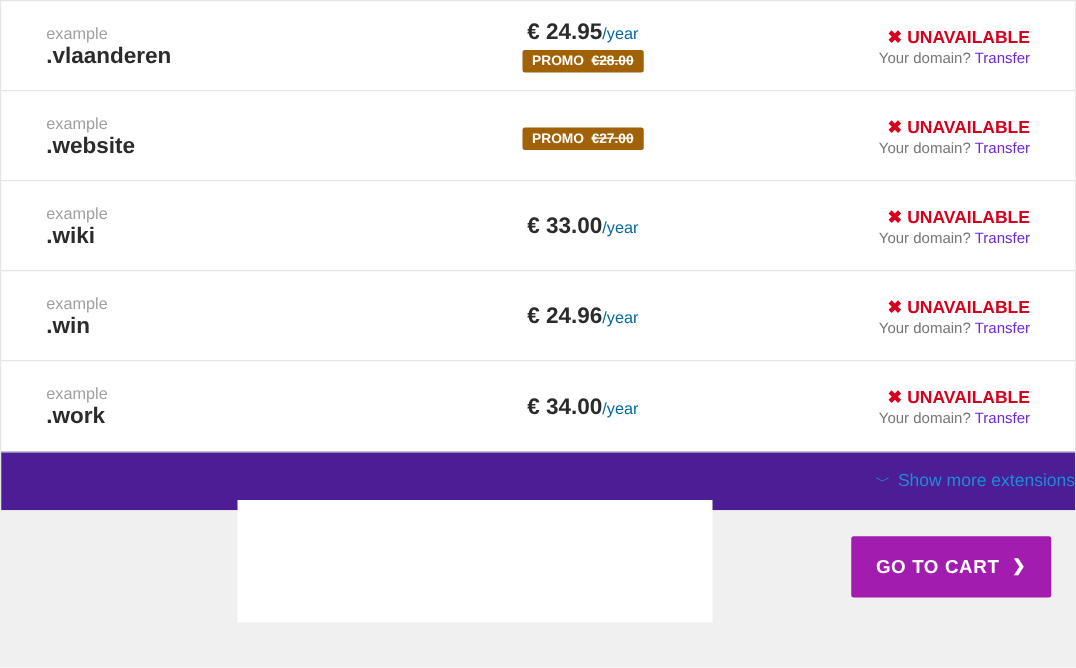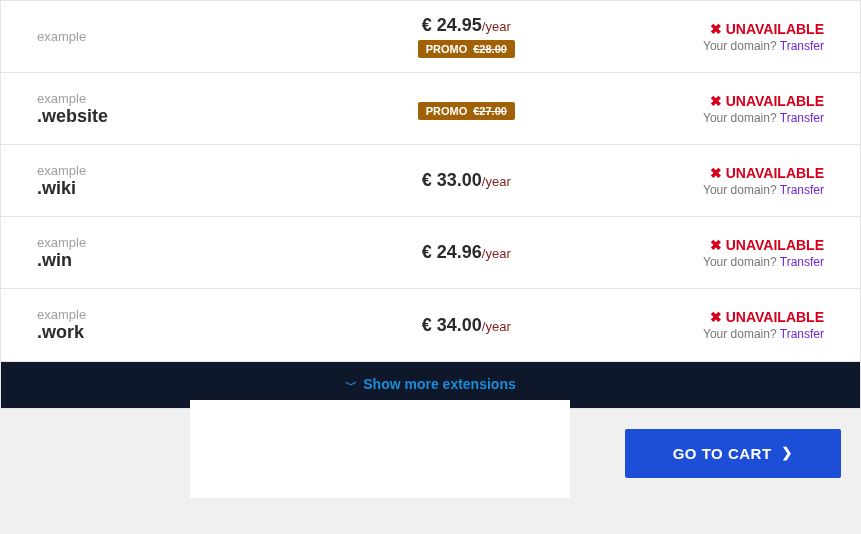--- a/index.html
+++ b/index.html
@@ -5,43 +5,44 @@
   * { box-sizing: border-box; margin: 0; padding: 0; }
   body { font-family: -apple-system, BlinkMacSystemFont, "Segoe UI", Arial, sans-serif; background: #f0f0f0; width: 861px; }
   .table { background: #fff; border: 1px solid #e5e5e5; }
   .row { display: flex; align-items: center; border-bottom: 1px solid #e5e5e5; padding: 14px 36px; min-height: 72px; }
   .col-domain { flex: 1.3; }
   .col-price { flex: 1; text-align: center; }
   .col-status { flex: 1; text-align: right; }
   .example-label { color: #a0a0a0; font-size: 13px; display: block; }
   .tld { color: #2b2b2b; font-size: 18px; font-weight: 700; }
   .price-line { color: #2b2b2b; font-weight: 700; font-size: 18px; }
-  .price-line .per { font-weight: 400; font-size: 13px; color: #7f1d1d; }
+  .price-line .per { font-weight: 400; font-size: 13px; color: #0369a1; }
   .promo-badge { display: inline-block; background: #a16207; color: #fff; font-size: 11px; font-weight: 700; padding: 3px 8px; border-radius: 2px; margin-top: 4px; }
   .promo-badge .strike { text-decoration: line-through; margin-left: 3px; }
   .unavail { color: #d6001c; font-weight: 700; font-size: 14px; }
   .unavail .x-icon { margin-right: 4px; font-weight: 900; }
   .transfer-line { font-size: 12px; color: #777; margin-top: 2px; }
   .transfer-link { color: #6d28d9; text-decoration: none; cursor: pointer; }
-  .show-more { background: #0f172a; text-align: center; padding: 14px 0; color: #1a8cd8; font-size: 14px; cursor: pointer; border-top: 1px solid #e5e5e5; font-weight: bold; }
+  .show-more { background: #4c1d95; text-align: right; padding: 14px 0; color: #1a8cd8; font-size: 14px; cursor: pointer; border-top: 1px solid #e5e5e5; }
   .show-more .chev { margin-right: 6px; font-size: 12px; }
   .footer-bar { display: flex; justify-content: flex-end; padding: 20px; background: #f0f0f0; }
   .white-panel { position: absolute; left: 190px; width: 380px; height: 98px; background: #fff; margin-top: -98px; }
   .footer-wrap { position: relative; }
-  .cart-btn { background: #1d4ed8; color: #fff; border: none; padding: 16px 48px; font-size: 15px; font-weight: 700; letter-spacing: 0.5px; cursor: pointer; border-radius: 2px; display: flex; gap: 10px; }
+  .cart-btn { background: #a21caf; color: #fff; border: none; padding: 16px 20px; font-size: 15px; font-weight: 700; letter-spacing: 0.5px; cursor: pointer; border-radius: 2px; display: flex; gap: 10px; }
   .cart-btn .arrow { font-size: 13px; }
 </style>
 </head>
 <body>
 
 <div class="table">
 
   <div class="row">
     <div class="col-domain">
       <span class="example-label">example</span>
+      <span class="tld">.vlaanderen</span>
     </div>
     <div class="col-price">
       <div class="price-line">
         <span>€ 24.95</span><span class="per">/year</span>
       </div>
       <span class="promo-badge">
         <span>PROMO</span>
         <span class="strike">€28.00</span>
       </span>
     </div>

